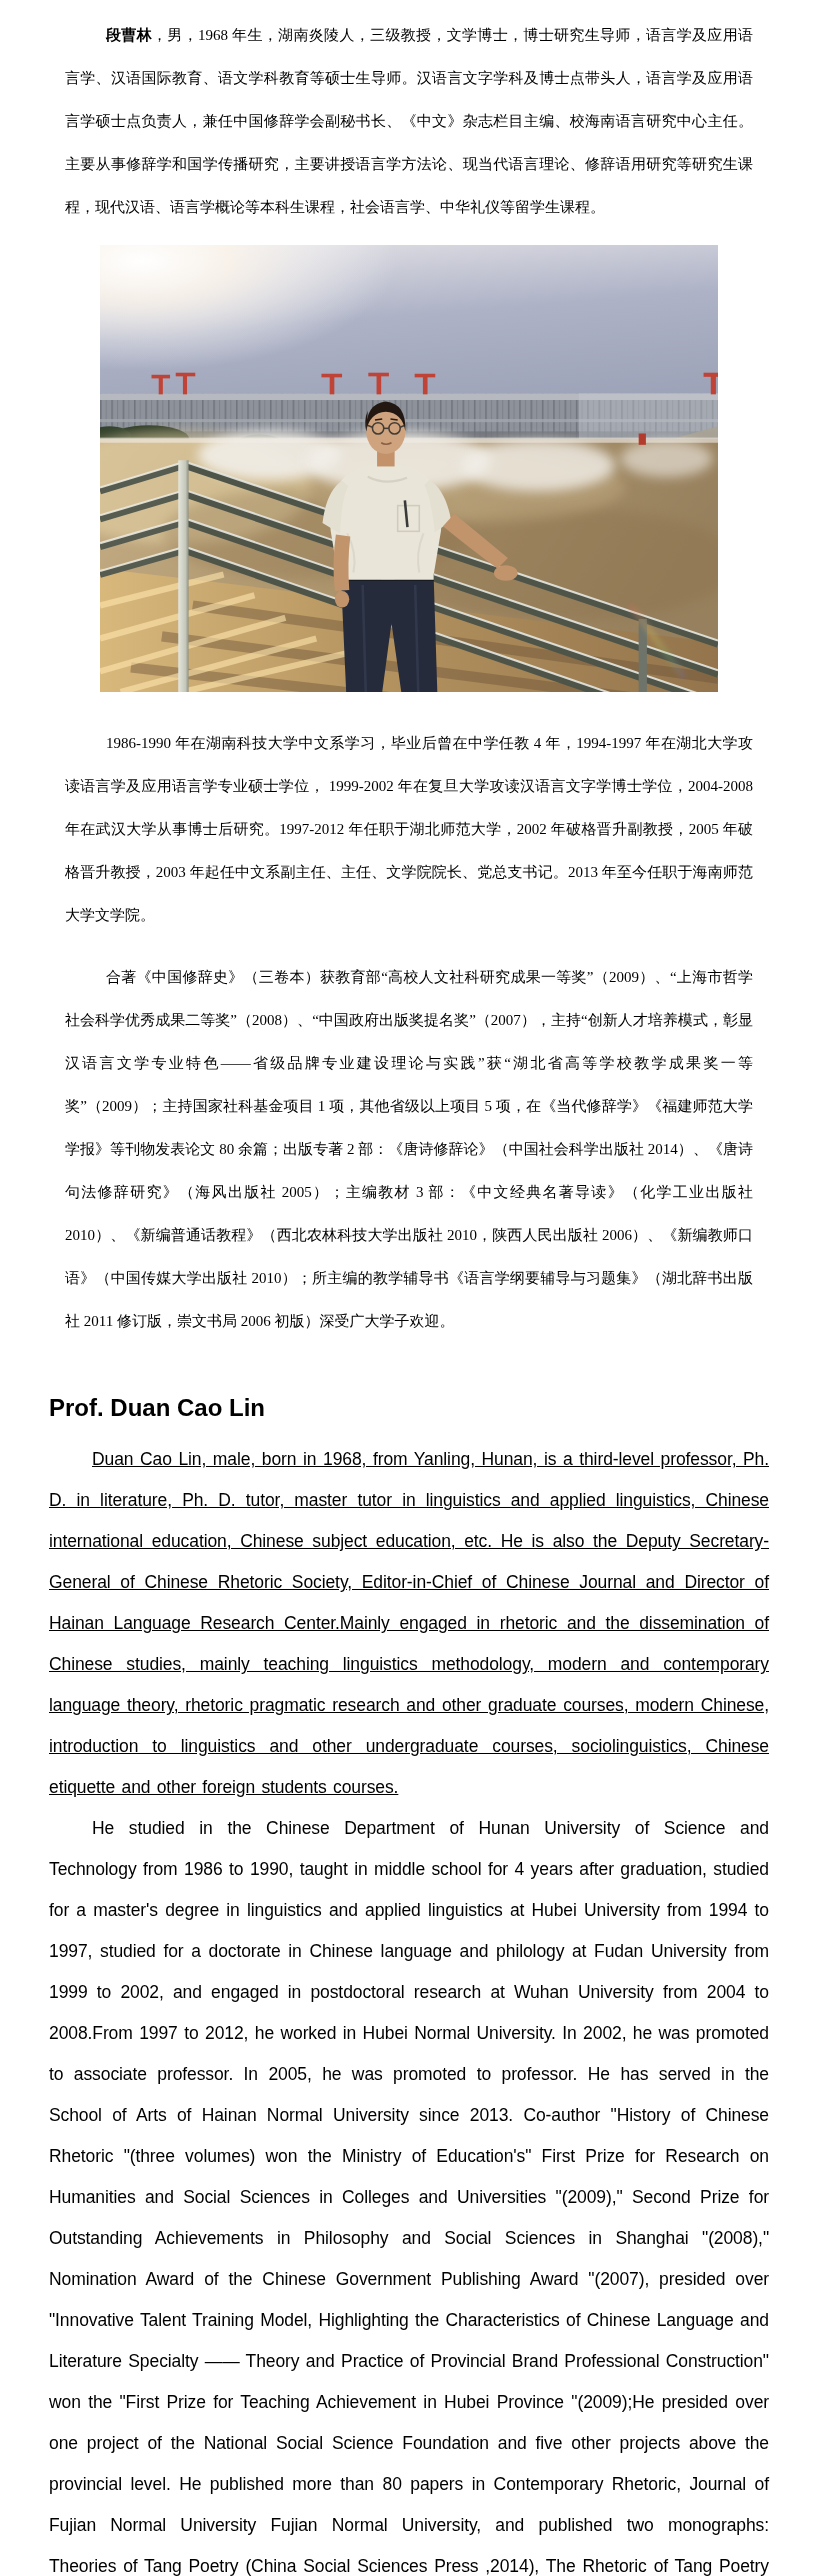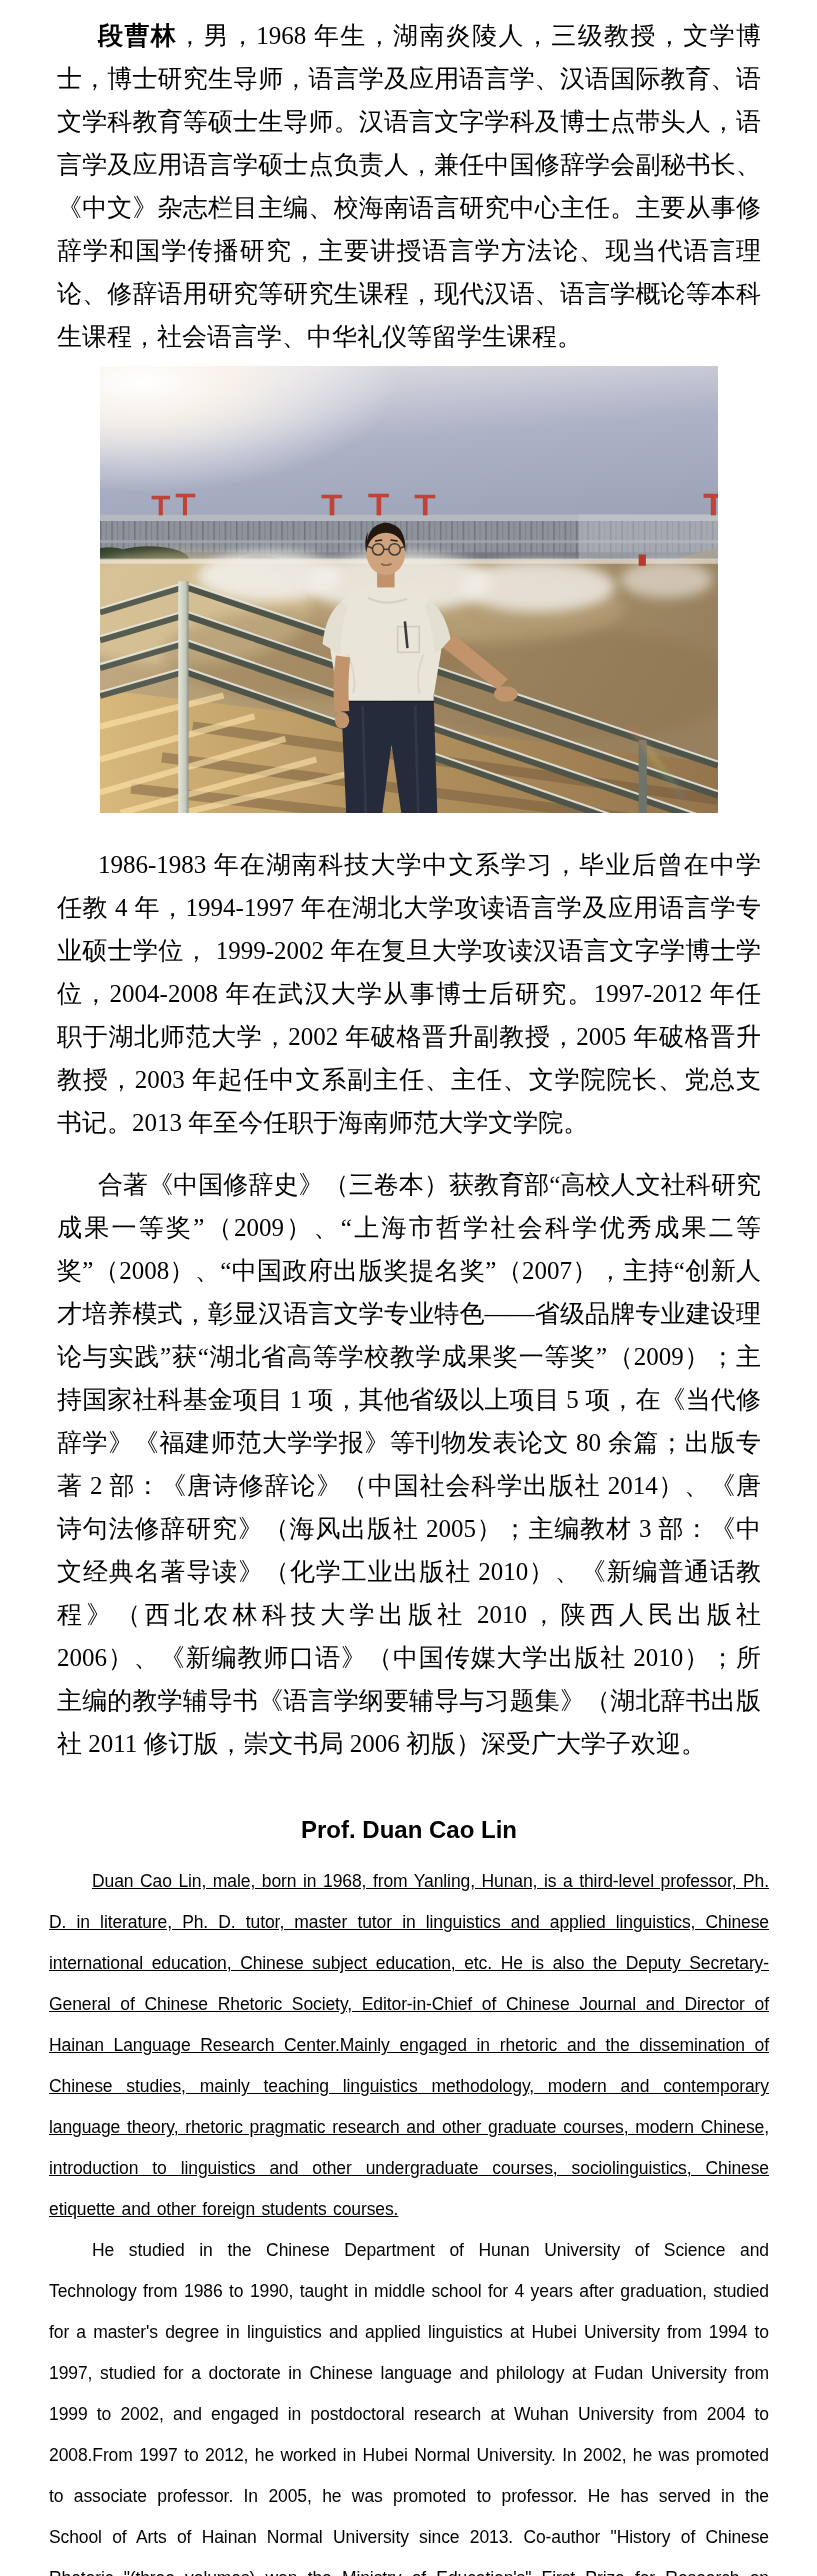--- a/index.html
+++ b/index.html
@@ -10,43 +10,43 @@
     background:#ffffff;
     overflow:hidden;
     color:#000;
   }
   .content{
     padding:0 49px;
   }
   
   .zh{
     font-family:"Liberation Serif","DejaVu Serif",serif;
-    font-size:25px;
+    font-size:15px;
     line-height:43px;
     text-align:justify;
     text-indent:41px;
-    margin:8px;
+    margin:16px;
     color:#000;
   }
   .zh-p1{margin-top:14.4px;}
   .zh-p2{margin-top:30px;}
   .zh-p3{margin-top:18.5px;}
   .zh-lead{font-weight:bold;}
   
   .photo-wrap{
     width:618px;
     height:447px;
     margin:7.2px auto 0 auto;
     overflow:hidden;
   }
   .photo-wrap svg{display:block;}
   
   .en-heading{
     margin:49px 0 0 0;
-    text-align:center;
+    text-align:left;
     font-family:"Liberation Sans","DejaVu Sans",sans-serif;
     font-weight:bold;
     font-size:24px;
     line-height:32px;
     color:#000;
   }
   .en{
     font-family:"Liberation Sans","DejaVu Sans",sans-serif;
     font-size:17.5px;
     line-height:41px;
@@ -271,21 +271,21 @@
             <line x1="529" y1="354" x2="519" y2="350"></line>
             <line x1="583" y1="354" x2="592" y2="350"></line>
           </g>
 
           <path d="M546 384 Q555 390 566 384" stroke="#8a5f43" stroke-width="3" fill="none"></path>
           <path d="M534 340 L548 338 M564 338 L578 340" stroke="#2a1c12" stroke-width="3" fill="none"></path>
         </g>
       </svg>
     </figure>
 
-    <p class="zh zh-p2">1986-1983 年在湖南科技大学中文系学习，毕业后曾在中学任教 4 年，1994-1997 年在湖北大学攻读语言学及应用语言学专业硕士学位， 1999-2002 年在复旦大学攻读汉语言文字学博士学位，2004-2008 年在武汉大学从事博士后研究。1997-2012 年任职于湖北师范大学，2002 年破格晋升副教授，2005 年破格晋升教授，2003 年起任中文系副主任、主任、文学院院长、党总支书记。2013 年至今任职于海南师范大学文学院。</p>
+    <p class="zh zh-p2">1986-1990 年在湖南科技大学中文系学习，毕业后曾在中学任教 4 年，1994-1997 年在湖北大学攻读语言学及应用语言学专业硕士学位， 1999-2002 年在复旦大学攻读汉语言文字学博士学位，2004-2008 年在武汉大学从事博士后研究。1997-2012 年任职于湖北师范大学，2002 年破格晋升副教授，2005 年破格晋升教授，2003 年起任中文系副主任、主任、文学院院长、党总支书记。2013 年至今任职于海南师范大学文学院。</p>
 
     <p class="zh zh-p3">合著《中国修辞史》（三卷本）获教育部“高校人文社科研究成果一等奖”（2009）、“上海市哲学社会科学优秀成果二等奖”（2008）、“中国政府出版奖提名奖”（2007），主持“创新人才培养模式，彰显汉语言文学专业特色——省级品牌专业建设理论与实践”获“湖北省高等学校教学成果奖一等奖”（2009）；主持国家社科基金项目 1 项，其他省级以上项目 5 项，在《当代修辞学》《福建师范大学学报》等刊物发表论文 80 余篇；出版专著 2 部：《唐诗修辞论》（中国社会科学出版社 2014）、《唐诗句法修辞研究》（海风出版社 2005）；主编教材 3 部：《中文经典名著导读》（化学工业出版社 2010）、《新编普通话教程》（西北农林科技大学出版社 2010，陕西人民出版社 2006）、《新编教师口语》（中国传媒大学出版社 2010）；所主编的教学辅导书《语言学纲要辅导与习题集》（湖北辞书出版社 2011 修订版，崇文书局 2006 初版）深受广大学子欢迎。</p>
 
     <h2 class="en-heading">Prof. Duan Cao Lin</h2>
 
     <p class="en en-p1">Duan Cao Lin, male, born in 1968, from Yanling, Hunan, is a third-level professor, Ph. D. in literature, Ph. D. tutor, master tutor in linguistics and applied linguistics, Chinese international education, Chinese subject education, etc. He is also the Deputy Secretary-General of Chinese Rhetoric Society, Editor-in-Chief of Chinese Journal and Director of Hainan Language Research Center.Mainly engaged in rhetoric and the dissemination of Chinese studies, mainly teaching linguistics methodology, modern and contemporary language theory, rhetoric pragmatic research and other graduate courses, modern Chinese, introduction to linguistics and other undergraduate courses, sociolinguistics, Chinese etiquette and other foreign students courses.</p>
 
     <p class="en en-p2">He studied in the Chinese Department of Hunan University of Science and Technology from 1986 to 1990, taught in middle school for 4 years after graduation, studied for a master's degree in linguistics and applied linguistics at Hubei University from 1994 to 1997, studied for a doctorate in Chinese language and philology at Fudan University from 1999 to 2002, and engaged in postdoctoral research at Wuhan University from 2004 to 2008.From 1997 to 2012, he worked in Hubei Normal University. In 2002, he was promoted to associate professor. In 2005, he was promoted to professor. He has served in the School of Arts of Hainan Normal University since 2013. Co-author "History of Chinese Rhetoric "(three volumes) won the Ministry of Education's" First Prize for Research on Humanities and Social Sciences in Colleges and Universities "(2009)," Second Prize for Outstanding Achievements in Philosophy and Social Sciences in Shanghai "(2008)," Nomination Award of the Chinese Government Publishing Award "(2007), presided over "Innovative Talent Training Model, Highlighting the Characteristics of Chinese Language and Literature Specialty —— Theory and Practice of Provincial Brand Professional Construction" won the "First Prize for Teaching Achievement in Hubei Province "(2009);He presided over one project of the National Social Science Foundation and five other projects above the provincial level. He published more than 80 papers in Contemporary Rhetoric, Journal of Fujian Normal University Fujian Normal University, and published two monographs: Theories of Tang Poetry (China Social Sciences Press ,2014), The Rhetoric of Tang Poetry (Haifeng Publishing House ,2005); Editor-in-Chief of 3 textbooks: Guide to Chinese Classical Works (Chemical Industry Press 2010), New Course of Putonghua (Northwest Agriculture and Forestry University Press 2010, Shaanxi People's Publishing House 2006), New Teacher's Oral English (Communication University of China Press 2010);The teaching guide book "linguistics outline guidance and problem sets "(Hubei Dictionary Publishing House 2011 revision, Chongwen Book Bureau 2006 first edition) is welcomed by the majority of students.</p>
 
   </div>

